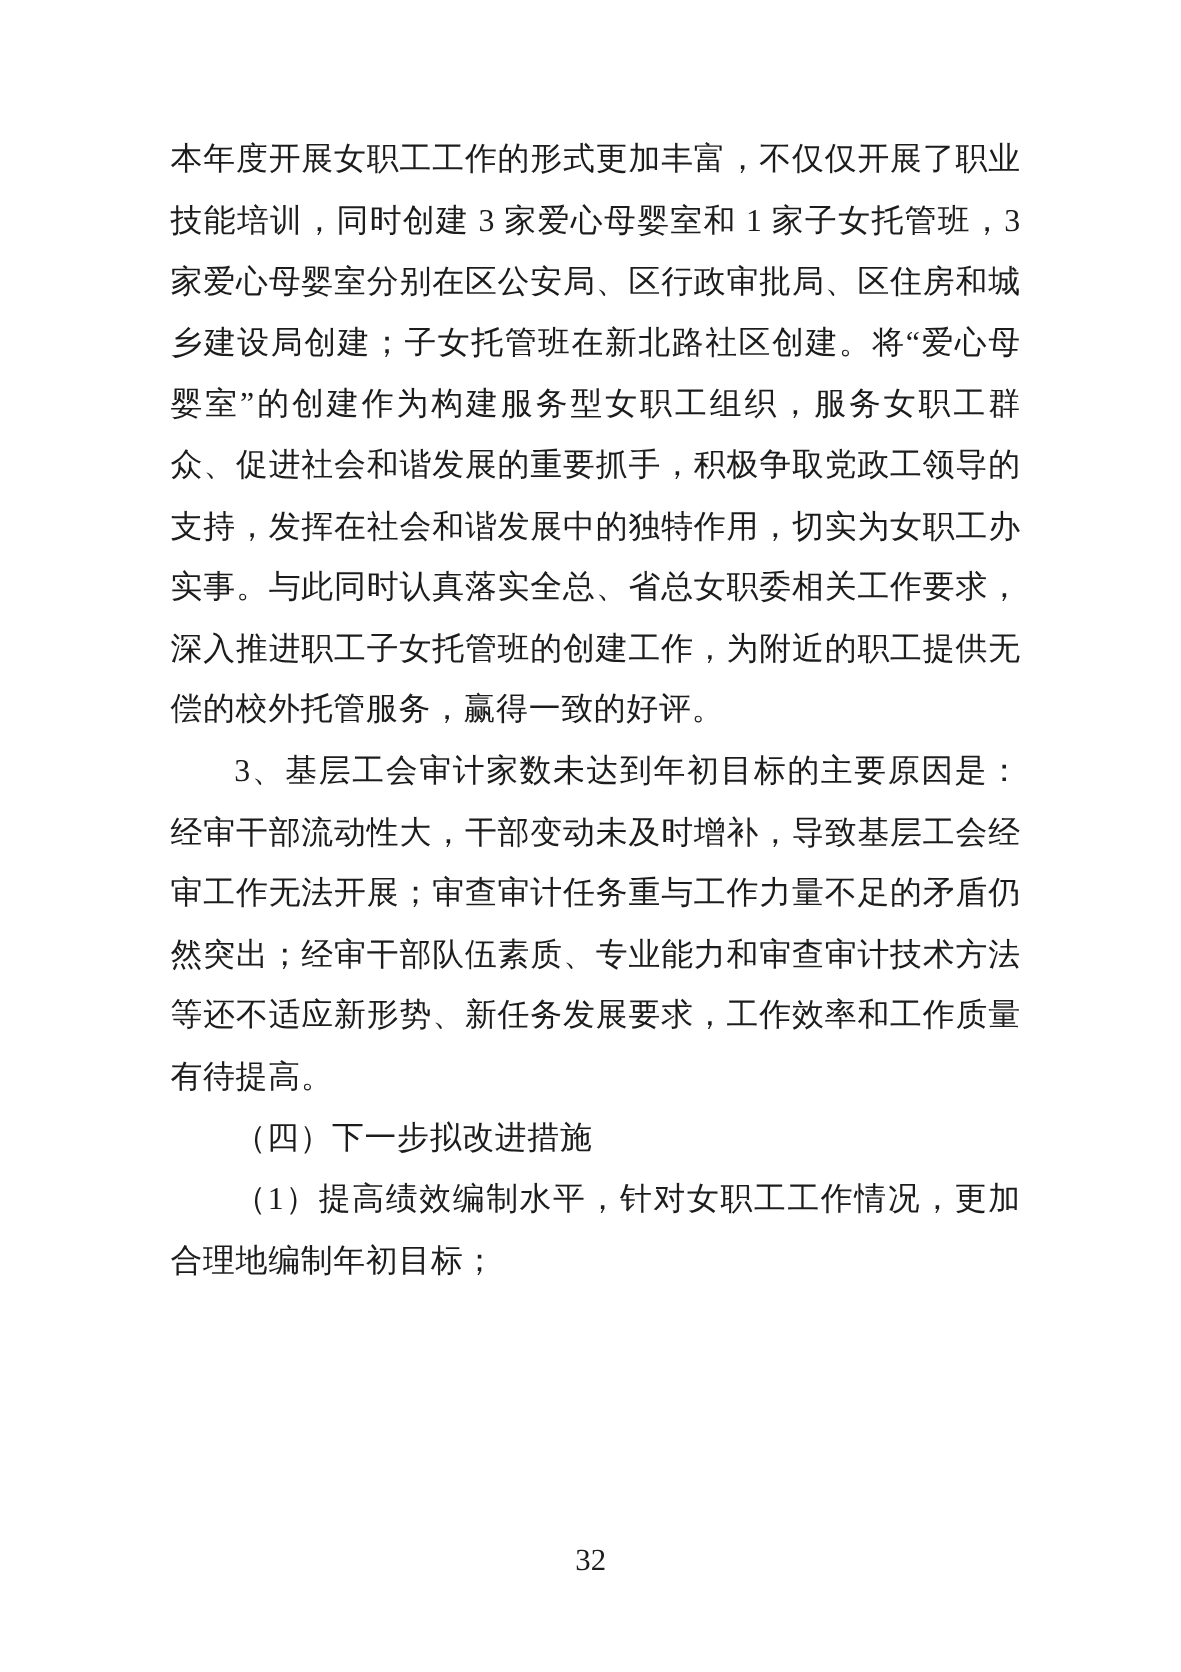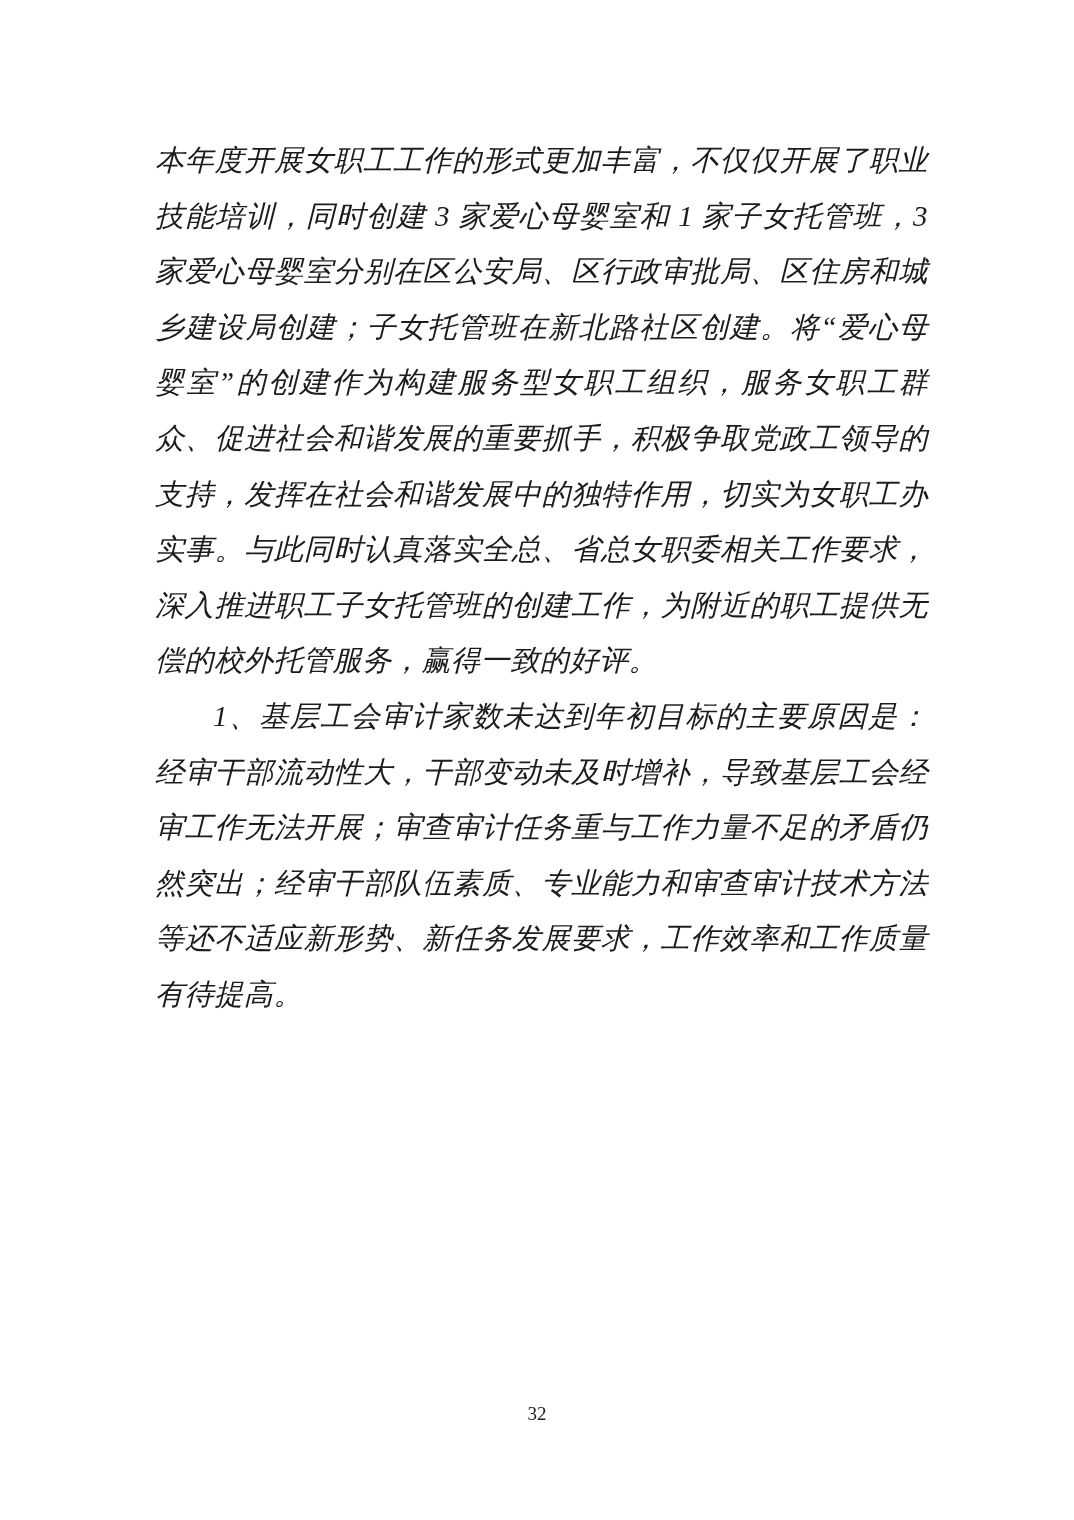--- a/index.html
+++ b/index.html
@@ -10,50 +10,51 @@
   .page {
     position: relative;
     width: 1074px;
     height: 1520px;
     margin: 0 auto;
     background: #ffffff;
     overflow: hidden;
   }
   .content {
     position: absolute;
-    top: 133px;
+    top: 118px;
     left: 155px;
     width: 773px;
     color: #1c1c1c;
-    font-style: italic;
   }
   .content p {
     font-size: 29px;
     line-height: 55.6px;
     letter-spacing: 0.6px;
     text-align: justify;
     text-justify: inter-character;
     font-weight: 400;
   }
   .content p.indent {
     text-indent: 2em;
   }
   .page-footer {
     position: absolute;
     left: 0;
     width: 100%;
     top: 1403px;
     text-align: center;
-    font-size: 19px;
+    font-size: 28px;
     color: #1c1c1c;
   }
 </style>
 </head>
 <body>
 
 <div class="page">
   <div class="content">
     <p>本年度开展女职工工作的形式更加丰富，不仅仅开展了职业技能培训，同时创建 3 家爱心母婴室和 1 家子女托管班，3 家爱心母婴室分别在区公安局、区行政审批局、区住房和城乡建设局创建；子女托管班在新北路社区创建。将“爱心母婴室”的创建作为构建服务型女职工组织，服务女职工群众、促进社会和谐发展的重要抓手，积极争取党政工领导的支持，发挥在社会和谐发展中的独特作用，切实为女职工办实事。与此同时认真落实全总、省总女职委相关工作要求，深入推进职工子女托管班的创建工作，为附近的职工提供无偿的校外托管服务，赢得一致的好评。</p>
-    <p class="indent">1、基层工会审计家数未达到年初目标的主要原因是：经审干部流动性大，干部变动未及时增补，导致基层工会经审工作无法开展；审查审计任务重与工作力量不足的矛盾仍然突出；经审干部队伍素质、专业能力和审查审计技术方法等还不适应新形势、新任务发展要求，工作效率和工作质量有待提高。</p>
+    <p class="indent">3、基层工会审计家数未达到年初目标的主要原因是：经审干部流动性大，干部变动未及时增补，导致基层工会经审工作无法开展；审查审计任务重与工作力量不足的矛盾仍然突出；经审干部队伍素质、专业能力和审查审计技术方法等还不适应新形势、新任务发展要求，工作效率和工作质量有待提高。</p>
+    <p class="indent">（四）下一步拟改进措施</p>
+    <p class="indent">（1）提高绩效编制水平，针对女职工工作情况，更加合理地编制年初目标；</p>
   </div>
 
   <div class="page-footer">32</div>
 </div>
 
 </body></html>

